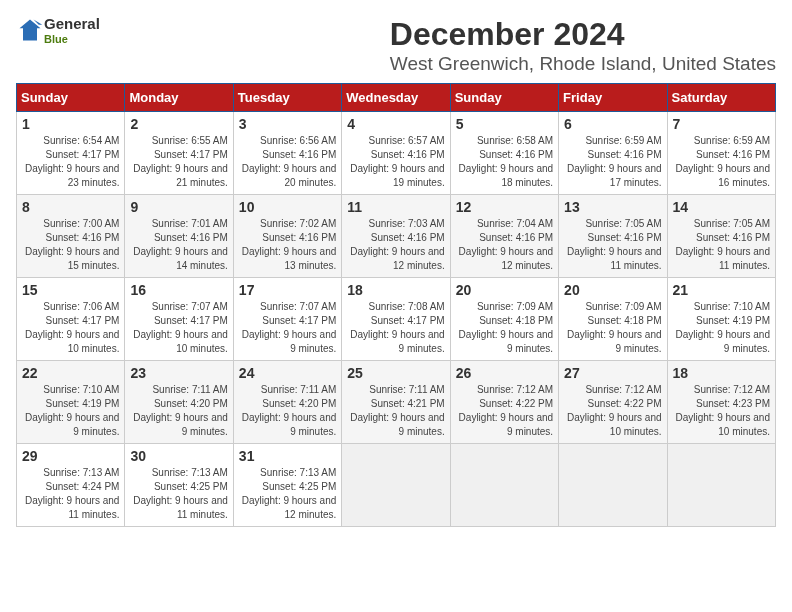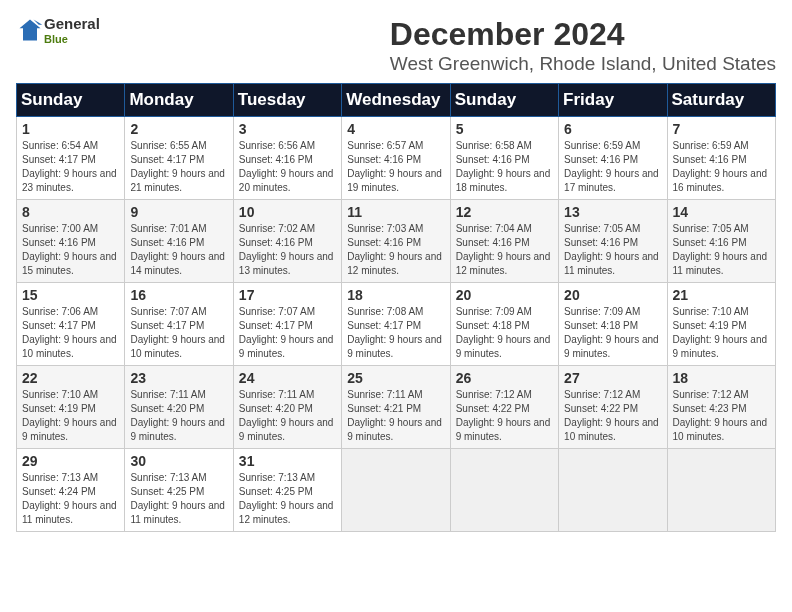--- a/index.html
+++ b/index.html
@@ -50,24 +50,24 @@
     .subtitle {
       font-size: 19px;
       color: #555;
     }
     .calendar-table {
       width: 100%;
       border-collapse: collapse;
       table-layout: fixed;
     }
     .calendar-table th {
-      background: #0f172a;
+      background: #b91c1c;
       color: #fff;
       padding: 6px 4px;
-      font-size: 17px;
+      font-size: 13px;
       font-weight: bold;
       text-align: left;
       border: 1px solid #1e5a9a;
     }
     .calendar-table td {
       vertical-align: top;
       padding: 4px 5px;
       border: 1px solid #ccc;
       font-size: 10.5px;
       color: #333;
@@ -81,20 +81,21 @@
       font-size: 14px;
       font-weight: bold;
       color: #333;
       display: block;
       margin-bottom: 2px;
     }
     .day-info {
       font-size: 10px;
       color: #444;
       line-height: 1.4;
+      text-align: right;
     }
     .row-shaded td {
       background: #f5f5f5;
     }
   </style>
 </head>
 <body>
 
 <div>
   <div class="header-section">

